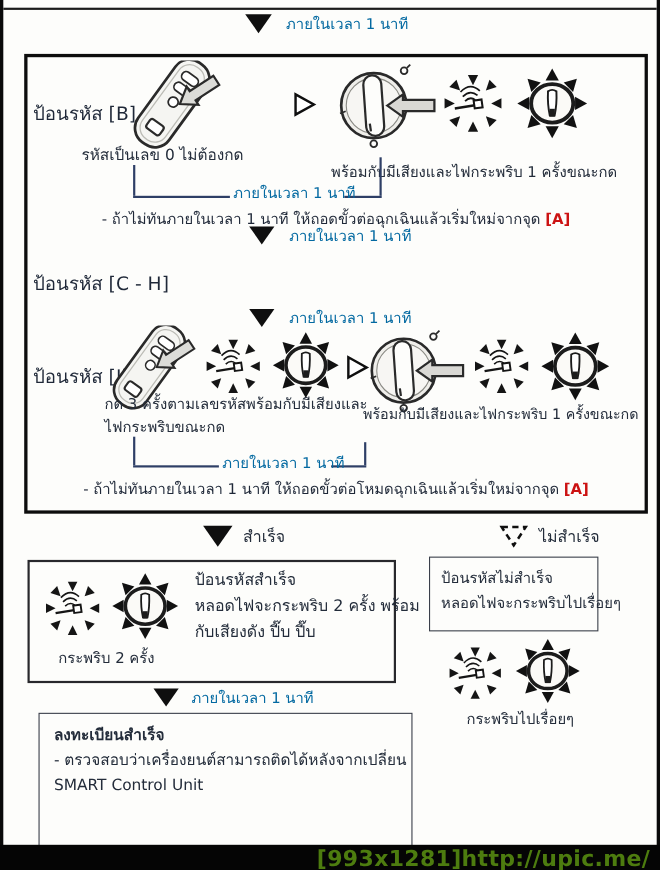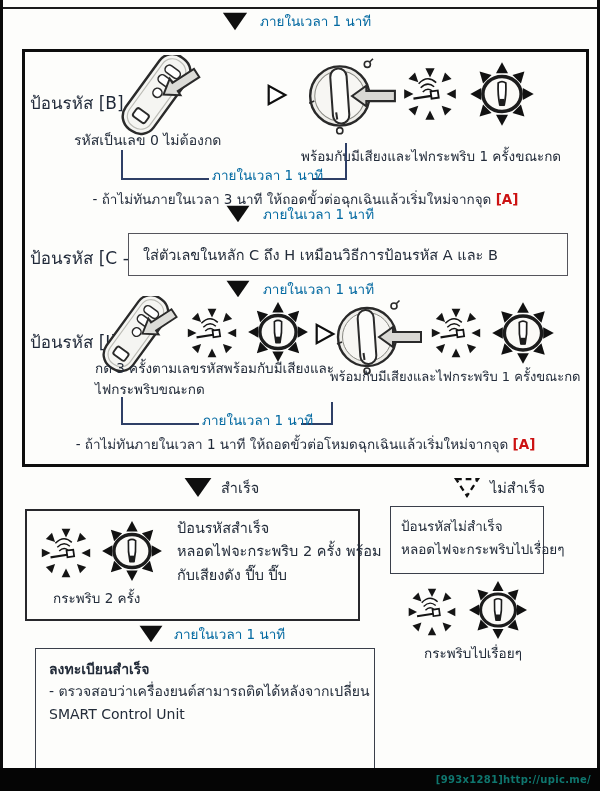--- a/index.html
+++ b/index.html
@@ -28,21 +28,21 @@
   .s-text div{white-space:nowrap;}
   .fail-box{left:390px;top:506px;width:154px;height:68px;border:1.5px solid #3a3f4a;background:#fdfdfb;
             padding:8px 10px;box-sizing:border-box;font-size:13.5px;line-height:1.7;}
   .fail-box div{white-space:nowrap;}
   .final-box{left:35px;top:648px;width:340px;height:134px;border:1.5px solid #3a3f4a;background:#fdfdfb;
              padding:9px 13px;box-sizing:border-box;font-size:14px;line-height:1.6;}
   .final-box div{white-space:nowrap;}
   .final-title{font-weight:bold;}
   .watermark-bar{left:0;top:768px;width:600px;height:23px;background:#050505;display:flex;
                  align-items:center;justify-content:flex-end;padding-right:9px;box-sizing:border-box;}
-  .watermark-text{color:#0f766e;font-size:10px;font-weight:600;letter-spacing:0.3px;}
+  .watermark-text{color:#4d7c0f;font-size:20px;font-weight:600;letter-spacing:0.3px;}
 </style>
 </head>
 <body>
 
 <svg width="0" height="0" style="position:absolute">
   <defs>
     <symbol id="sym-tri-down" viewBox="0 0 30 22">
         <polygon points="1,1 29,1 15,21" fill="#0f0f0f"></polygon>
       </symbol>
     <symbol id="sym-tri-down-dashed" viewBox="0 0 30 24">
@@ -145,33 +145,30 @@
       </svg>
     <div class="abs note" style="left:49px;top:77px;">รหัสเป็นเลข 0 ไม่ต้องกด</div>
     <div class="abs caption" style="left:276px;top:93px;">พร้อมกับมีเสียงและไฟกระพริบ 1 ครั้งขณะกด</div>
 
     <div class="vline" style="left:96px;top:98px;height:28px;"></div>
     <div class="vline" style="left:320px;top:91px;height:35px;"></div>
     <div class="hline" style="left:96px;top:126px;width:88px;"></div>
     <div class="hline" style="left:288px;top:126px;width:34px;"></div>
     <div class="abs timer-text" style="left:187px;top:112px;">ภายในเวลา 1 นาที</div>
 
-    <div class="warning" style="top:136px;"><span>- ถ้าไม่ทันภายในเวลา 3 นาที ให้ถอดขั้วต่อฉุกเฉินแล้วเริ่มใหม่จากจุด </span><span class="ref-red">[A]</span></div>
+    <div class="warning" style="top:136px;"><span>- ถ้าไม่ทันภายในเวลา 1 นาที ให้ถอดขั้วต่อฉุกเฉินแล้วเริ่มใหม่จากจุด </span><span class="ref-red">[A]</span></div>
 
     <div class="abs arrow-row" style="left:0;right:0;top:151px;justify-content:center;gap:12px;transform:translateX(-6px);">
       <svg style="width:26px;height:18px;overflow:visible;" viewBox="0 0 30 22">
           <use href="#sym-tri-down"></use>
         </svg>
       <span class="timer-text">ภายในเวลา 1 นาที</span>
     </div>
 
     <div class="abs step-title" style="left:5px;top:192px;">ป้อนรหัส [C - H]</div>
-    <div class="ch-box" style="left:103px;top:181px;width:424px;height:41px;">
-      <span>ใส่ตัวเลขในหลัก C ถึง H เหมือนวิธีการป้อนรหัส A และ B</span>
-    </div>
 
     <div class="abs arrow-row" style="left:0;right:0;top:226px;justify-content:center;gap:12px;transform:translateX(-6px);">
       <svg style="width:26px;height:18px;overflow:visible;" viewBox="0 0 30 22">
           <use href="#sym-tri-down"></use>
         </svg>
       <span class="timer-text">ภายในเวลา 1 นาที</span>
     </div>
 
     <div class="abs step-title" style="left:5px;top:276px;">ป้อนรหัส [I]</div>
     <svg class="icon" style="left:66px;top:244px;width:102px;height:80px;" viewBox="0 0 105 85">

